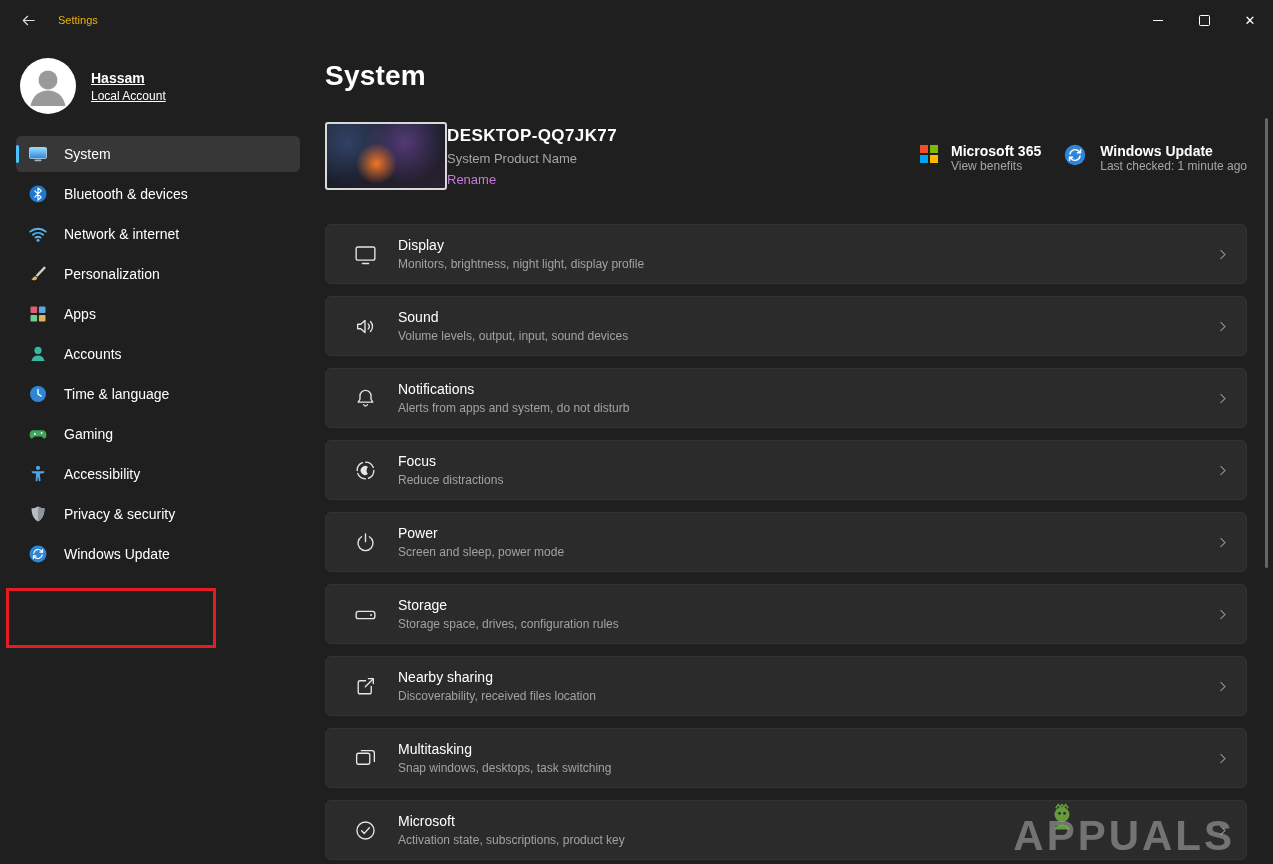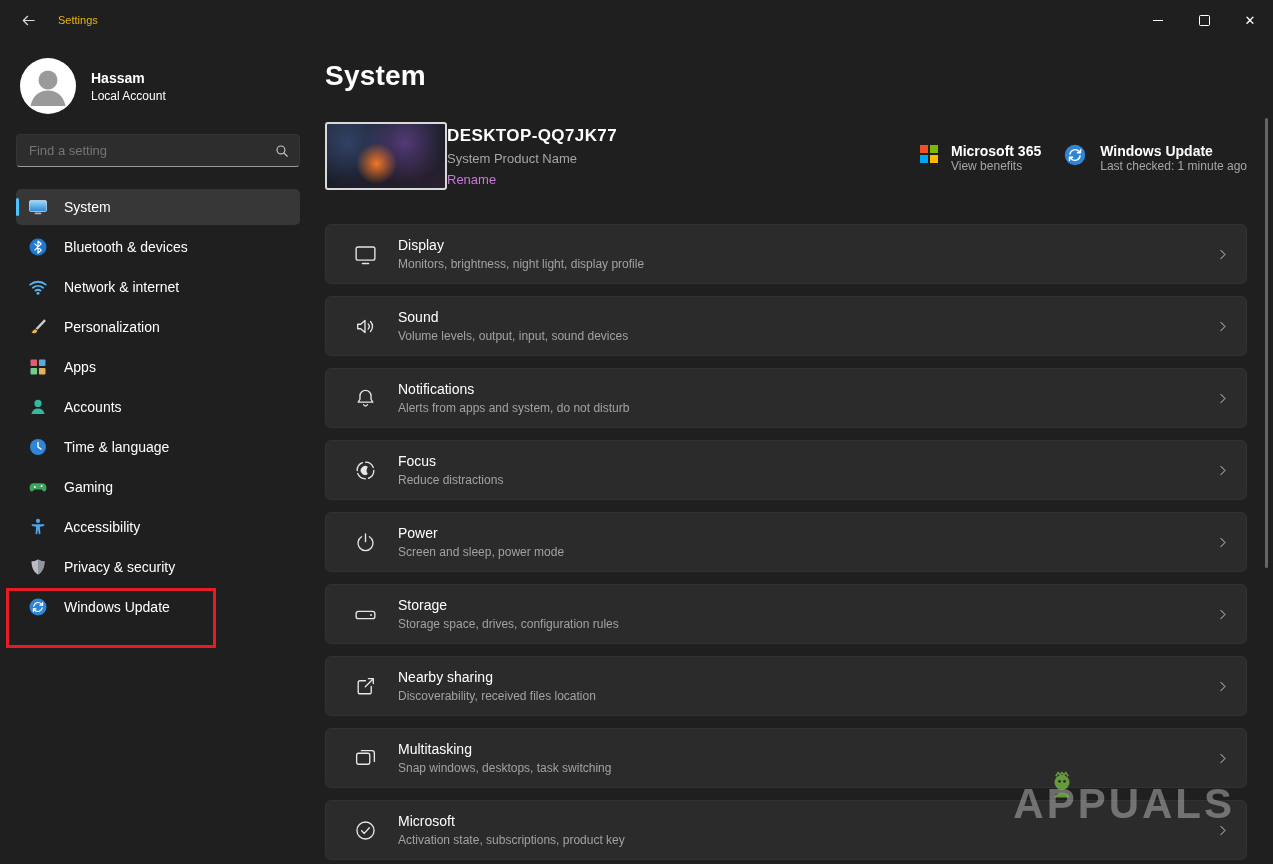--- a/index.html
+++ b/index.html
@@ -16,21 +16,21 @@
   .tb-title{font-size:11px;margin-left:12px;color:#eab308;}
   .tb-controls{margin-left:auto;display:flex;height:40px;}
   .tb-btn{width:46px;height:40px;display:flex;align-items:center;justify-content:center;color:#fff;}
   .min-glyph{display:block;width:10px;height:1px;background:#fff;}
   .max-glyph{display:block;width:9px;height:9px;border:1px solid #fff;border-radius:1.5px;}
   .close-glyph{font-size:13px;line-height:1;}
   
   .app{display:flex;height:824px;}
   
   .sidebar{width:316px;flex-shrink:0;padding:14px 16px 0 16px;box-sizing:border-box;position:relative;}
-  .user{display:flex;align-items:center;gap:15px;padding:4px 4px 20px 4px;}
+  .user{display:flex;align-items:center;gap:15px;padding:4px 4px 20px 4px;text-decoration:underline;}
   .avatar{width:56px;height:56px;border-radius:50%;background:#fff;overflow:hidden;flex-shrink:0;}
   .user-name{font-size:14px;font-weight:700;}
   .user-type{font-size:12px;margin-top:3px;}
   .search{height:31px;background:#2d2d2d;border:1px solid #343434;border-bottom:1px solid #9a9a9a;
     border-radius:4px;display:flex;align-items:center;padding:0 10px;margin-bottom:20px;}
   .search input{flex:1;background:transparent;border:none;outline:none;color:#cfcfcf;font-size:13px;
     font-family:"Liberation Sans",sans-serif;}
   .nav{display:flex;flex-direction:column;}
   .nav-item{height:36px;margin:2px 0;display:flex;align-items:center;gap:16px;
     padding:0 12px;border-radius:5px;position:relative;font-size:14px;cursor:default;}
@@ -69,21 +69,21 @@
     stroke-linecap:round;stroke-linejoin:round;}
   .row-title{font-size:14px;}
   .row-sub{font-size:12px;color:#a2a2a2;margin-top:4px;}
   .chevron{margin-left:auto;display:flex;}
   .chevron svg{width:15px;height:15px;stroke:#d4d4d4;fill:none;stroke-width:1.5;}
   
   .scrollbar{position:absolute;right:5px;top:118px;width:3px;height:450px;background:#666;
     border-radius:2px;z-index:20;}
   .annotation{position:absolute;left:6px;top:588px;width:204px;height:54px;
     border:3px solid #e51c23;z-index:30;pointer-events:none;}
-  .watermark{position:absolute;right:38px;top:780px;z-index:15;display:flex;align-items:flex-end;
+  .watermark{position:absolute;right:38px;top:812px;z-index:15;display:flex;align-items:flex-end;
     font-weight:700;font-size:42px;letter-spacing:3px;color:rgba(205,205,205,.45);pointer-events:none;}
   .mascot{position:absolute;left:34px;top:-18px;width:30px;height:30px;}
 </style>
 </head>
 <body>
 
 <div class="titlebar">
   <div class="back-btn">
     <svg viewBox="0 0 16 16" width="15" height="15">
         <path d="M14 8H2.5M7 3.5L2.5 8 7 12.5" fill="none" stroke="#dadada" stroke-width="1.3" stroke-linecap="round" stroke-linejoin="round"></path>
@@ -112,29 +112,20 @@
             <circle cx="28" cy="22" r="9.5" fill="#9a9a9a"></circle>
             <path d="M10.5 48c2-10.5 9-15.5 17.5-15.5S43.5 37.5 45.5 48z" fill="#9a9a9a"></path>
           </svg>
       </div>
       <div>
         <div class="user-name">Hassam</div>
         <div class="user-type">Local Account</div>
       </div>
     </div>
 
-    <div class="search">
-      <input type="text" placeholder="Find a setting" style="">
-      <span style="display:flex;">
-        <svg viewBox="0 0 16 16" width="14" height="14">
-            <circle cx="6.8" cy="6.8" r="4.5" fill="none" stroke="#c8c8c8" stroke-width="1.3"></circle>
-            <path d="M10.3 10.3L14 14" stroke="#c8c8c8" stroke-width="1.3" stroke-linecap="round"></path>
-          </svg>
-      </span>
-    </div>
 
     <nav class="nav">
       <div class="nav-item selected">
         <span class="nav-icon">
           <svg viewBox="0 0 20 20">
               <defs>
                 <linearGradient id="sysg" x1="0" y1="0" x2="0" y2="1">
                   <stop offset="0" stop-color="#9adcff"></stop>
                   <stop offset="1" stop-color="#2b88d8"></stop>
                 </linearGradient>

